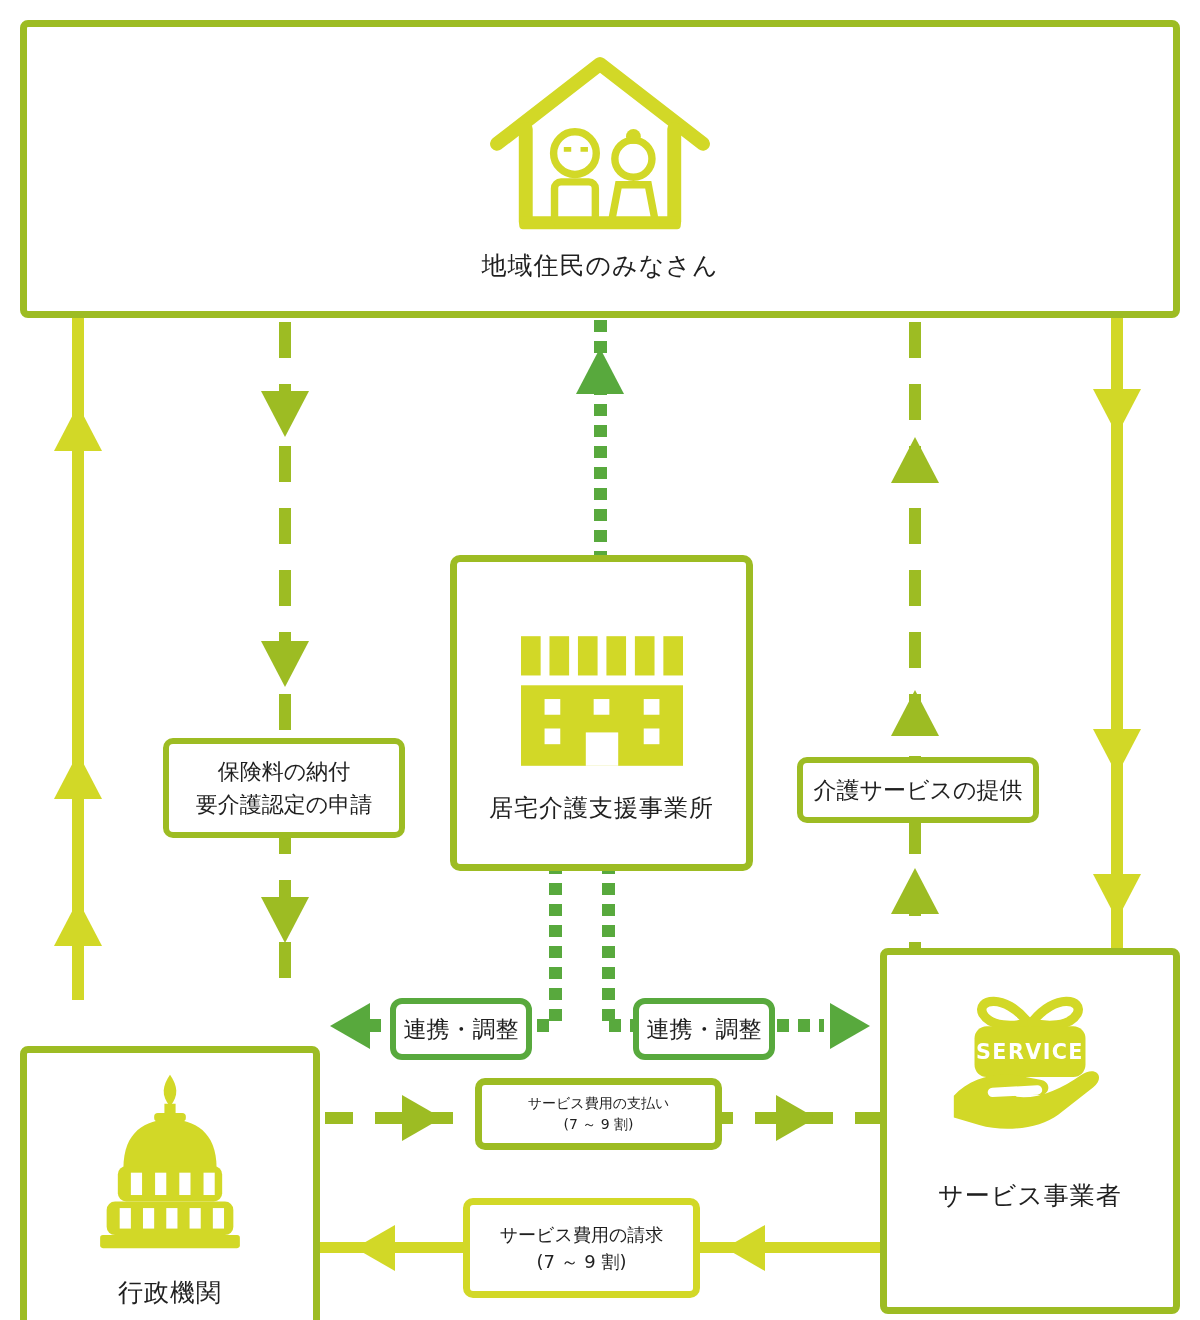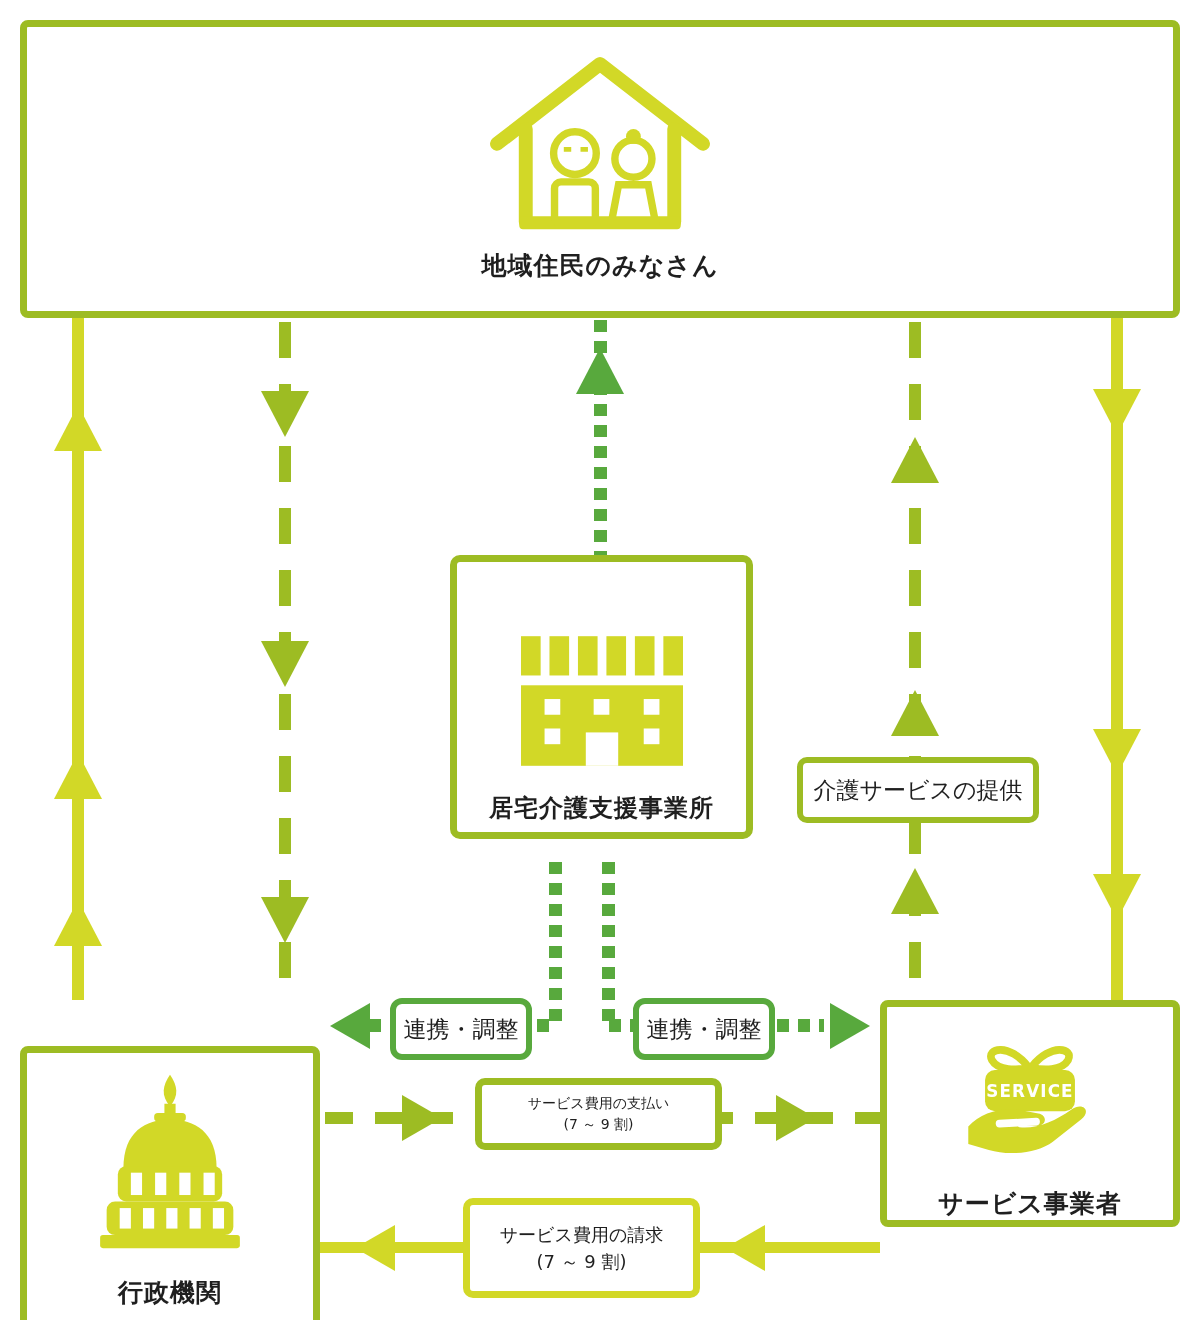--- a/index.html
+++ b/index.html
@@ -6,21 +6,21 @@
     --yellow:#d2d827; --olive:#9dbc23; --green:#58a93d; --text:#1f1f1f; --white:#ffffff;
   }
   html,body{margin:0;padding:0;background:#fff;}
   .canvas{
     position:relative;width:1200px;height:1320px;background:#fff;overflow:hidden;
     font-family:"DejaVu Sans",sans-serif;color:var(--text);
   }
   
   .node{position:absolute;z-index:2;background:#fff;border:7px solid var(--olive);
         border-radius:8px;display:flex;flex-direction:column;align-items:center;box-sizing:border-box;}
-  .node-label{font-size:25px;font-weight:700;letter-spacing:1px;color:var(--text);}
+  .node-label{font-size:25px;font-weight:400;letter-spacing:1px;color:var(--text);}
   
   .ln{position:absolute;z-index:1;}
   .v-solid{background:var(--yellow);}
   .h-solid{background:var(--yellow);}
   .v-dash{background:repeating-linear-gradient(180deg,var(--olive) 0 36px,transparent 36px 62px);}
   .h-dash{background:repeating-linear-gradient(90deg,var(--olive) 0 28px,transparent 28px 50px);}
   .v-dot{background:repeating-linear-gradient(180deg,var(--green) 0 12px,transparent 12px 21px);}
   .h-dot{background:repeating-linear-gradient(90deg,var(--green) 0 12px,transparent 12px 21px);}
   
   .ar{position:absolute;width:0;height:0;z-index:4;}
@@ -96,21 +96,21 @@
         <rect x="76" y="143" width="44" height="45" rx="7"></rect>
         <circle cx="161" cy="118" r="20"></circle>
         <path d="M145,146 L177,146 L185,188 L137,188 Z"></path>
       </g>
       <circle cx="161" cy="94" r="8" fill="var(--yellow)"></circle>
       <path d="M86,108 h8 M104,108 h8" stroke="var(--yellow)" stroke-width="5"></path>
     </svg>
     <div class="node-label" style="margin-top:14px">地域住民のみなさん</div>
   </div>
 
-  <div class="node" style="left:450px;top:555px;width:303px;height:284px;padding-top:74px;border-radius:10px">
+  <div class="node" style="left:450px;top:555px;width:303px;height:316px;padding-top:74px;border-radius:10px">
     <svg class="icon" viewBox="0 0 165 132" width="162" height="130">
       <g fill="var(--yellow)">
         <rect x="0" y="0" width="20" height="40"></rect>
           <rect x="29" y="0" width="20" height="40"></rect>
         <rect x="58" y="0" width="20" height="40"></rect>
           <rect x="87" y="0" width="20" height="40"></rect>
         <rect x="116" y="0" width="20" height="40"></rect>
           <rect x="145" y="0" width="20" height="40"></rect>
         <rect x="0" y="50" width="165" height="82"></rect>
       </g>
@@ -145,36 +145,40 @@
         <rect x="21" y="145" width="12" height="22"></rect>
           <rect x="46" y="145" width="12" height="22"></rect>
         <rect x="71" y="145" width="12" height="22"></rect>
           <rect x="96" y="145" width="12" height="22"></rect>
         <rect x="121" y="145" width="12" height="22"></rect>
       </g>
     </svg>
     <div class="node-label" style="margin-top:26px">行政機関</div>
   </div>
 
-  <div class="node" style="left:880px;top:1000px;width:300px;height:227px;padding-top:28px">
+  <div class="node" style="left:880px;top:948px;width:300px;height:366px;padding-top:28px">
     <svg class="icon" viewBox="0 0 170 168" width="160" height="158">
       <g fill="none" stroke="var(--yellow)" stroke-width="10" stroke-linejoin="round">
         <path d="M83,42 C58,10 27,17 35,33 C43,47 68,47 83,42 Z"></path>
         <path d="M87,42 C112,10 143,17 135,33 C127,47 102,47 87,42 Z"></path>
       </g>
       <rect x="26" y="46" width="118" height="54" rx="13" fill="var(--yellow)"></rect>
       <text x="85" y="81" text-anchor="middle" fill="#ffffff" font-size="22" font-weight="bold" letter-spacing="1.5">SERVICE</text>
       <path fill="var(--yellow)" d="M4,120 C20,102 46,95 70,98 L96,103 C108,105 107,119 95,119 L68,119 L71,121 C92,124 118,113 139,98 C155,87 166,100 152,111 L115,140 C95,155 58,159 31,151 L4,143 Z"></path>
       <rect x="40" y="110" width="58" height="10" rx="5" fill="#ffffff" transform="rotate(-3 69 115)"></rect>
     </svg>
-    <div class="node-label" style="margin-top:24px">サービス事業者</div>
-  </div>
-
-
-
+    <div class="node-label" style="margin-top:38px">サービス事業者</div>
+  </div>
+
+
+
+  <div class="tag b-olive" style="left:163px;top:738px;width:242px;height:100px;font-size:22px">
+    <span>保険料の納付</span>
+    <span>要介護認定の申請</span>
+  </div>
 
 
   <div class="tag b-olive" style="left:797px;top:757px;width:242px;height:66px">
     <span>介護サービスの提供</span>
   </div>
 
   <div class="tag b-green" style="left:390px;top:998px;width:142px;height:62px">
     <span>連携・調整</span>
   </div>
 

